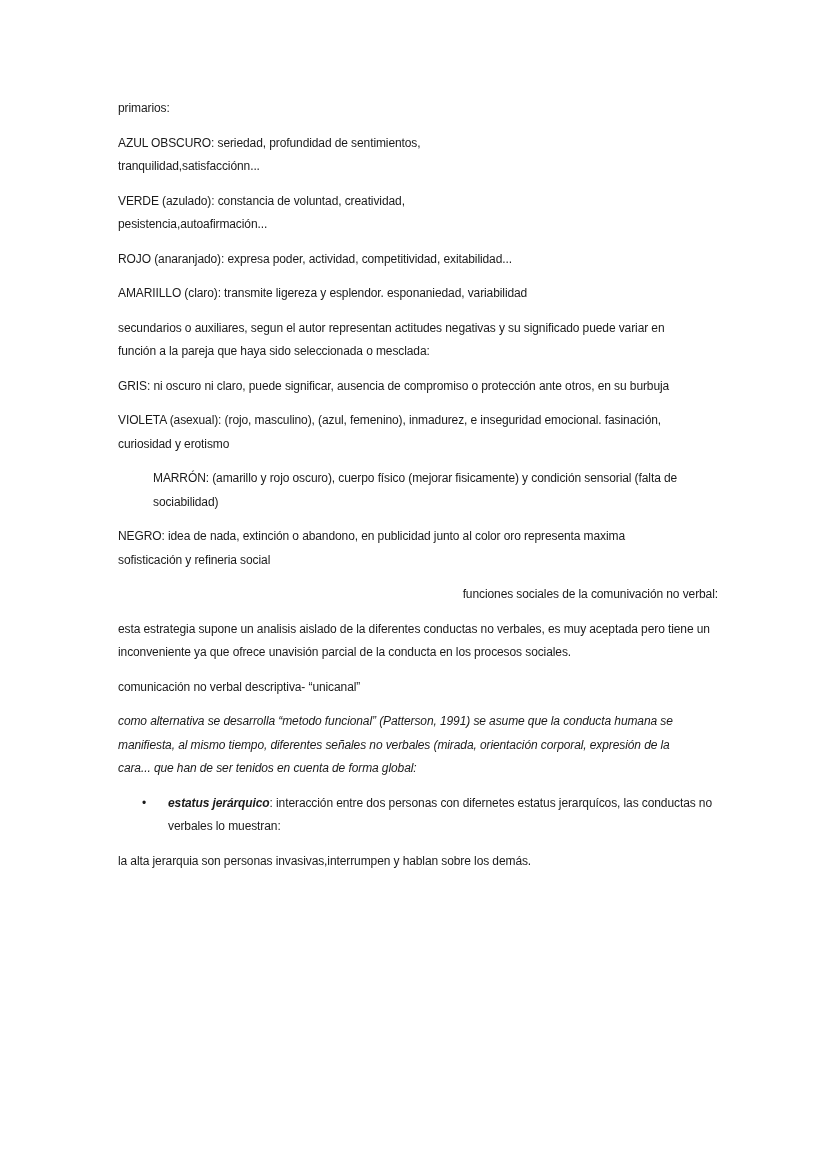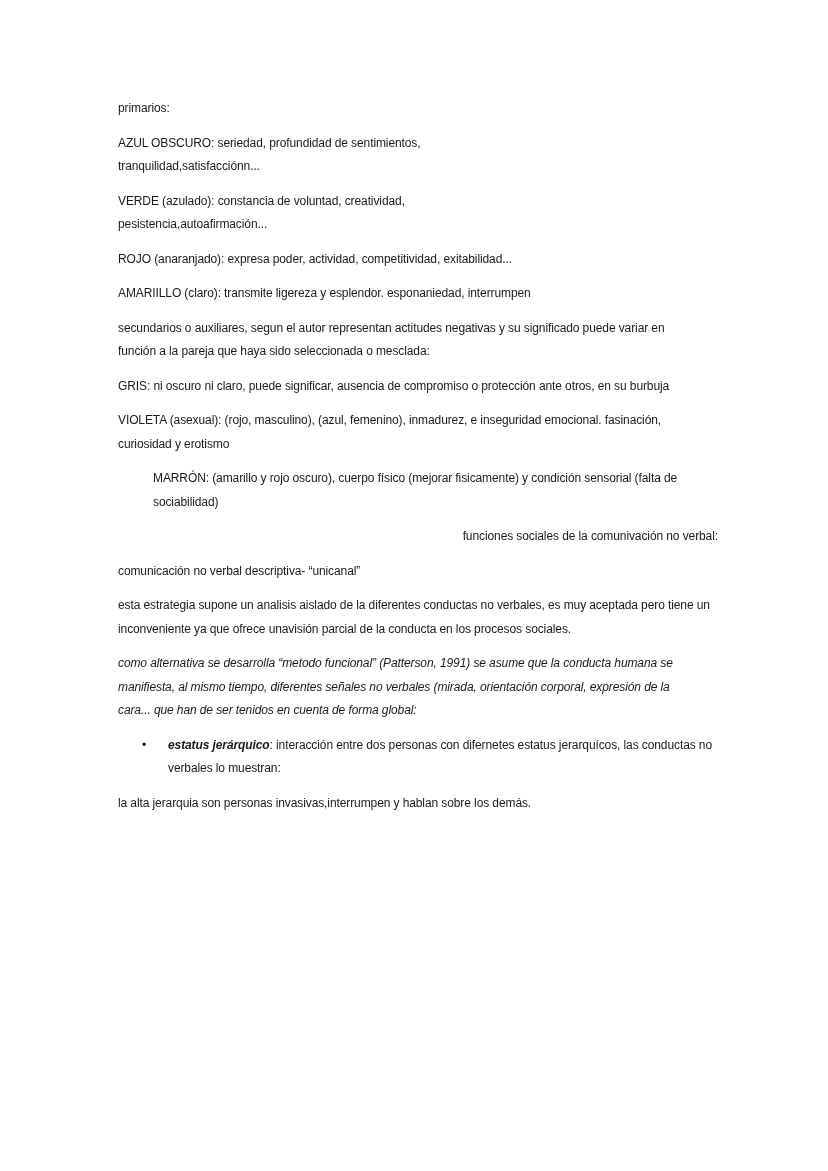--- a/index.html
+++ b/index.html
@@ -51,28 +51,29 @@
     }
   </style>
 </head>
 <body>
 
 <div class="page">
   <p class="para">primarios:</p>
   <p class="para" style="width:420px;">AZUL OBSCURO: seriedad, profundidad de sentimientos, tranquilidad,satisfacciónn...</p>
   <p class="para" style="width:400px;margin-top:9px;">VERDE (azulado): constancia de voluntad, creatividad, pesistencia,autoafirmación...</p>
   <p class="para">ROJO (anaranjado): expresa poder, actividad, competitividad, exitabilidad...</p>
-  <p class="para">AMARIILLO (claro): transmite ligereza y esplendor. esponaniedad, interrumpen</p>
+  <p class="para">AMARIILLO (claro): transmite ligereza y esplendor. esponaniedad, variabilidad</p>
   <p class="para" style="width:560px;">secundarios o auxiliares, segun el autor representan actitudes negativas y su significado puede variar en función a la pareja que haya sido seleccionada o mesclada:</p>
   <p class="para" style="width:580px;">GRIS: ni oscuro ni claro, puede significar, ausencia de compromiso o protección ante otros, en su burbuja</p>
   <p class="para" style="width:585px;">VIOLETA (asexual): (rojo, masculino), (azul, femenino), inmadurez, e inseguridad emocional. fasinación, curiosidad y erotismo</p>
   <p class="para" style="width:592px;margin-left:35px;">MARRÓN: (amarillo y rojo oscuro), cuerpo físico (mejorar fisicamente) y condición sensorial (falta de sociabilidad)</p>
+  <p class="para" style="width:560px;">NEGRO: idea de nada, extinción o abandono, en publicidad junto al color oro representa maxima sofisticación y refineria social</p>
   <p class="para heading">funciones sociales de la comunivación no verbal:</p>
+  <p class="para" style="width:598px;">esta estrategia supone un analisis aislado de la diferentes conductas no verbales, es muy aceptada pero tiene un inconveniente ya que ofrece unavisión parcial de la conducta en los procesos sociales.</p>
   <p class="para">comunicación no verbal descriptiva- “unicanal”</p>
-  <p class="para" style="width:598px;">esta estrategia supone un analisis aislado de la diferentes conductas no verbales, es muy aceptada pero tiene un inconveniente ya que ofrece unavisión parcial de la conducta en los procesos sociales.</p>
   <p class="para" style="width:570px;font-style:italic;">como alternativa se desarrolla “metodo funcional” (Patterson, 1991) se asume que la conducta humana se manifiesta, al mismo tiempo, diferentes señales no verbales (mirada, orientación corporal, expresión de la cara... que han de ser tenidos en cuenta de forma global:</p>
   <ul class="bullet-list">
     <li class="bullet-item" style="width:545px;">
       <span class="bullet-dot">•</span>
       <span class="bullet-term">estatus jerárquico</span><span>: interacción entre dos personas con difernetes estatus jerarquícos, las conductas no verbales lo muestran:</span>
     </li>
   </ul>
   <p class="para">la alta jerarquia son personas invasivas,interrumpen y hablan sobre los demás.</p>
 </div>
 

